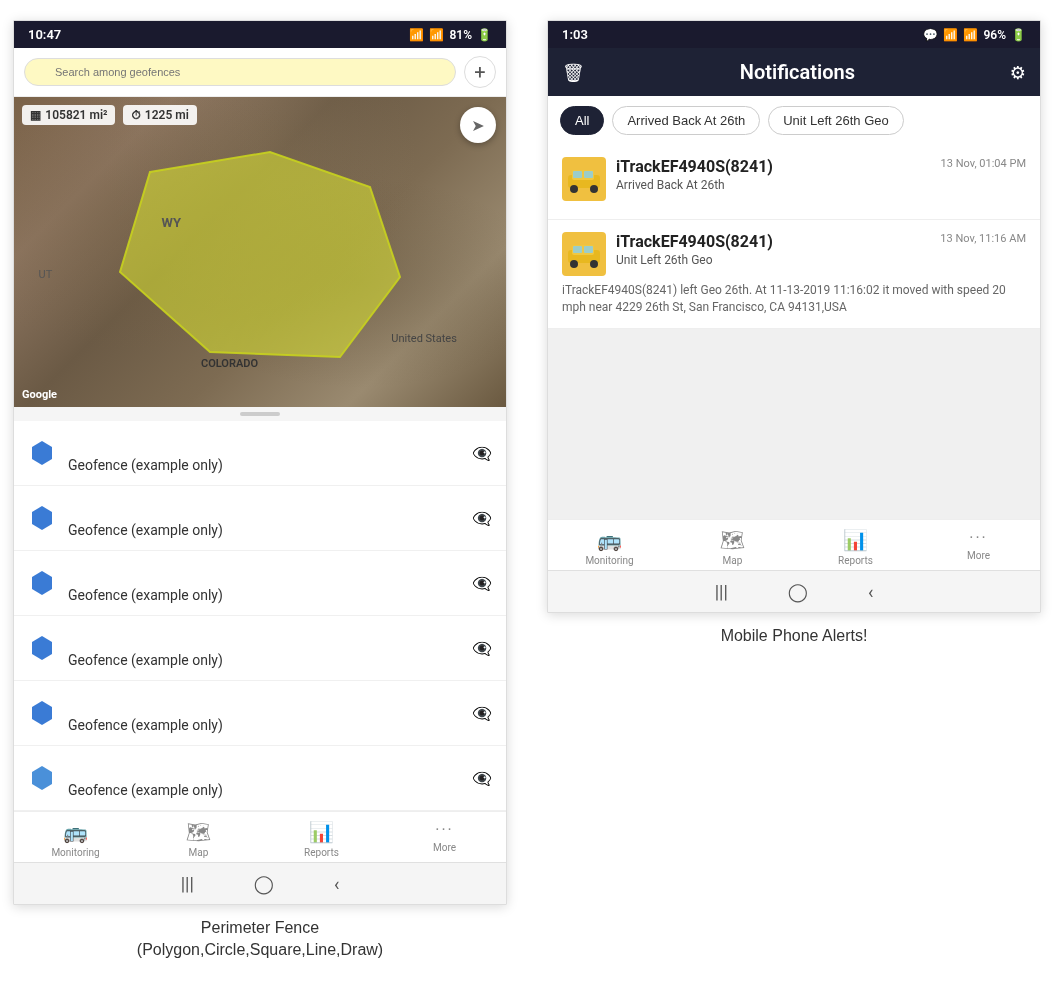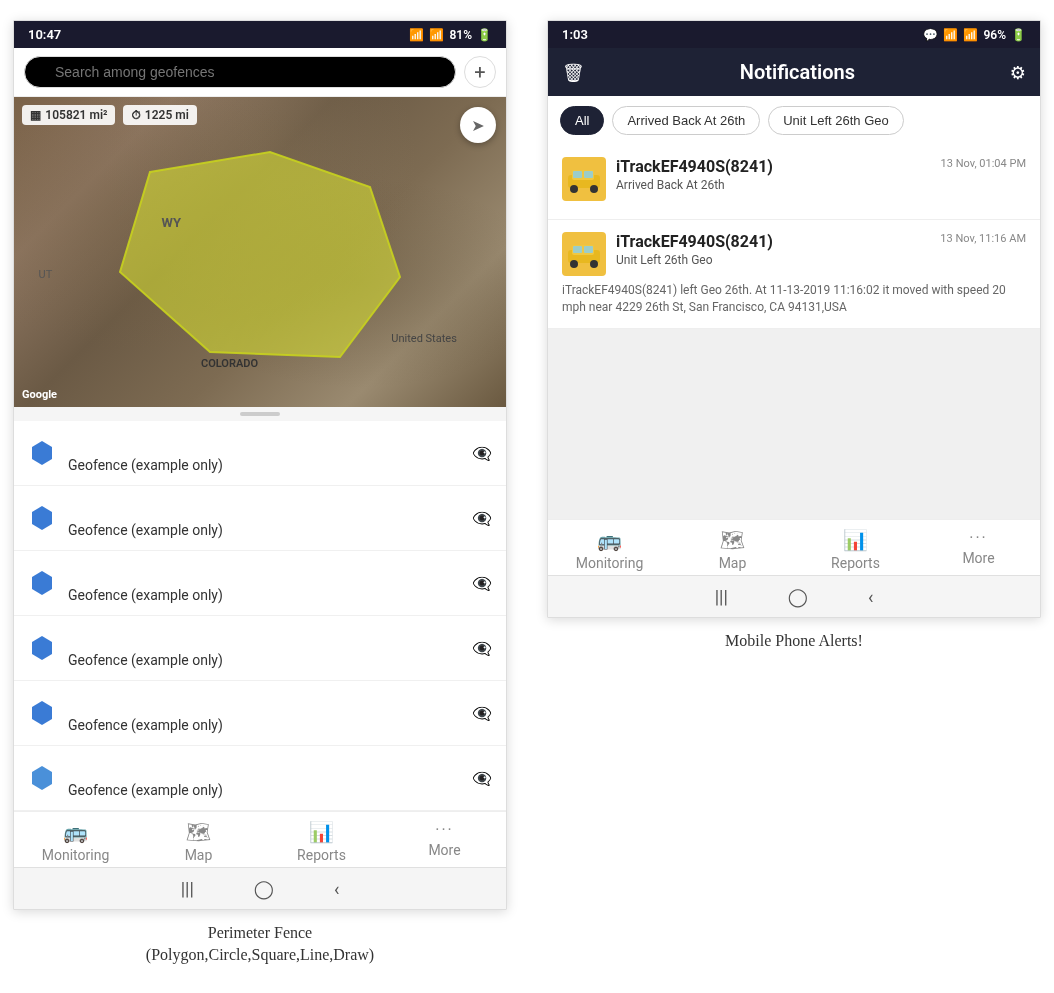--- a/index.html
+++ b/index.html
@@ -242,21 +242,21 @@
       flex-direction: column;
       align-items: center;
       gap: 3px;
       font-size: 11px;
       color: #888;
     }
     .nav-icon {
       font-size: 20px;
     }
     .nav-label {
-      font-size: 14px;
+      font-size: 10px;
     }
     
     .sys-nav {
       background: #f5f5f5;
       display: flex;
       justify-content: center;
       align-items: center;
       gap: 60px;
       padding: 10px 0;
       border-top: 1px solid #e0e0e0;
@@ -365,21 +365,21 @@
       background: #f0f0f0;
       height: 190px;
     }
 
     
     .caption {
       font-size: 16px;
       color: #333;
       text-align: center;
       line-height: 1.4;
-      font-family: Liberation Serif, serif;
+      font-family: Liberation Sans, sans-serif;
     }
 
     
     .geofence-svg {
       position: absolute;
       top: 0;
       left: 0;
       width: 100%;
       height: 100%;
     }
@@ -398,21 +398,21 @@
           <span>📶</span>
           <span>📶</span>
           <span>81%</span>
           <span>🔋</span>
         </div>
       </div>
 
       <div class="search-bar">
         <div class="search-wrapper">
           <span class="search-icon-inner">🔍</span>
-          <input class="search-input" type="text" style="width: 100%; border: 1px solid rgb(221, 221, 221); border-radius: 20px; padding: 7px 14px 7px 30px; font-size: 14px; color: rgb(136, 136, 136); background: #000000; outline: none;" placeholder="Search among geofences">
+          <input class="search-input" type="text" style="width: 100%; border: 1px solid rgb(221, 221, 221); border-radius: 20px; padding: 7px 14px 7px 30px; font-size: 11px; color: rgb(136, 136, 136); background: #fef9c3; outline: none;" placeholder="Search among geofences">
         </div>
         <div class="add-btn">+</div>
       </div>
 
       <div class="map-area">
         <div class="map-terrain">
 
           <svg class="geofence-svg" viewBox="0 0 460 310">
             <polygon points="120,75 240,55 340,90 370,180 310,260 180,255 90,175" fill="rgba(220,230,50,0.55)" stroke="rgba(200,210,30,0.9)" stroke-width="2"></polygon>
           </svg>

